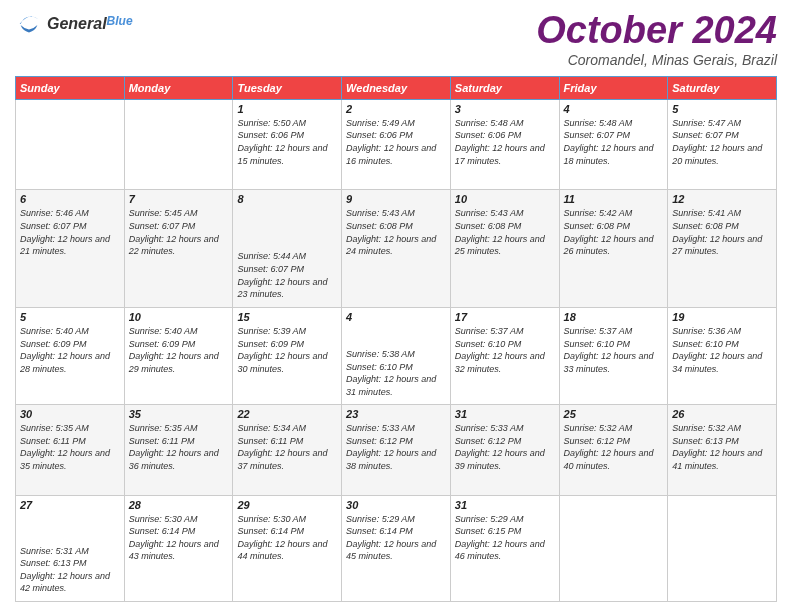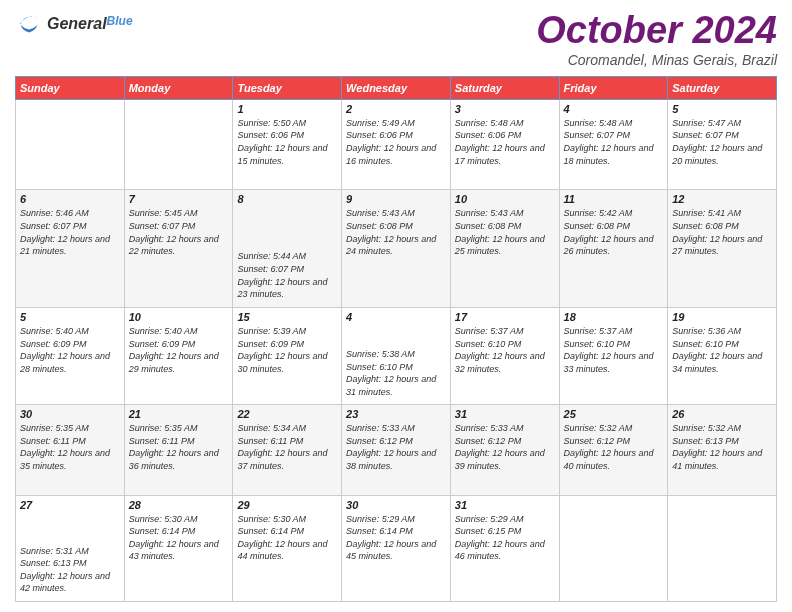--- a/index.html
+++ b/index.html
@@ -267,21 +267,21 @@
           </td>
         </tr>
         <tr>
           <td>
             <span class="day-num">30</span>
             <div class="day-info" style="white-space: pre-line;">Sunrise: 5:35 AM
 Sunset: 6:11 PM
 Daylight: 12 hours and 35 minutes.</div>
           </td>
           <td>
-            <span class="day-num">21</span>
+            <span class="day-num">35</span>
             <div class="day-info" style="white-space: pre-line;">Sunrise: 5:35 AM
 Sunset: 6:11 PM
 Daylight: 12 hours and 36 minutes.</div>
           </td>
           <td>
             <span class="day-num">22</span>
             <div class="day-info" style="white-space: pre-line;">Sunrise: 5:34 AM
 Sunset: 6:11 PM
 Daylight: 12 hours and 37 minutes.</div>
           </td>

